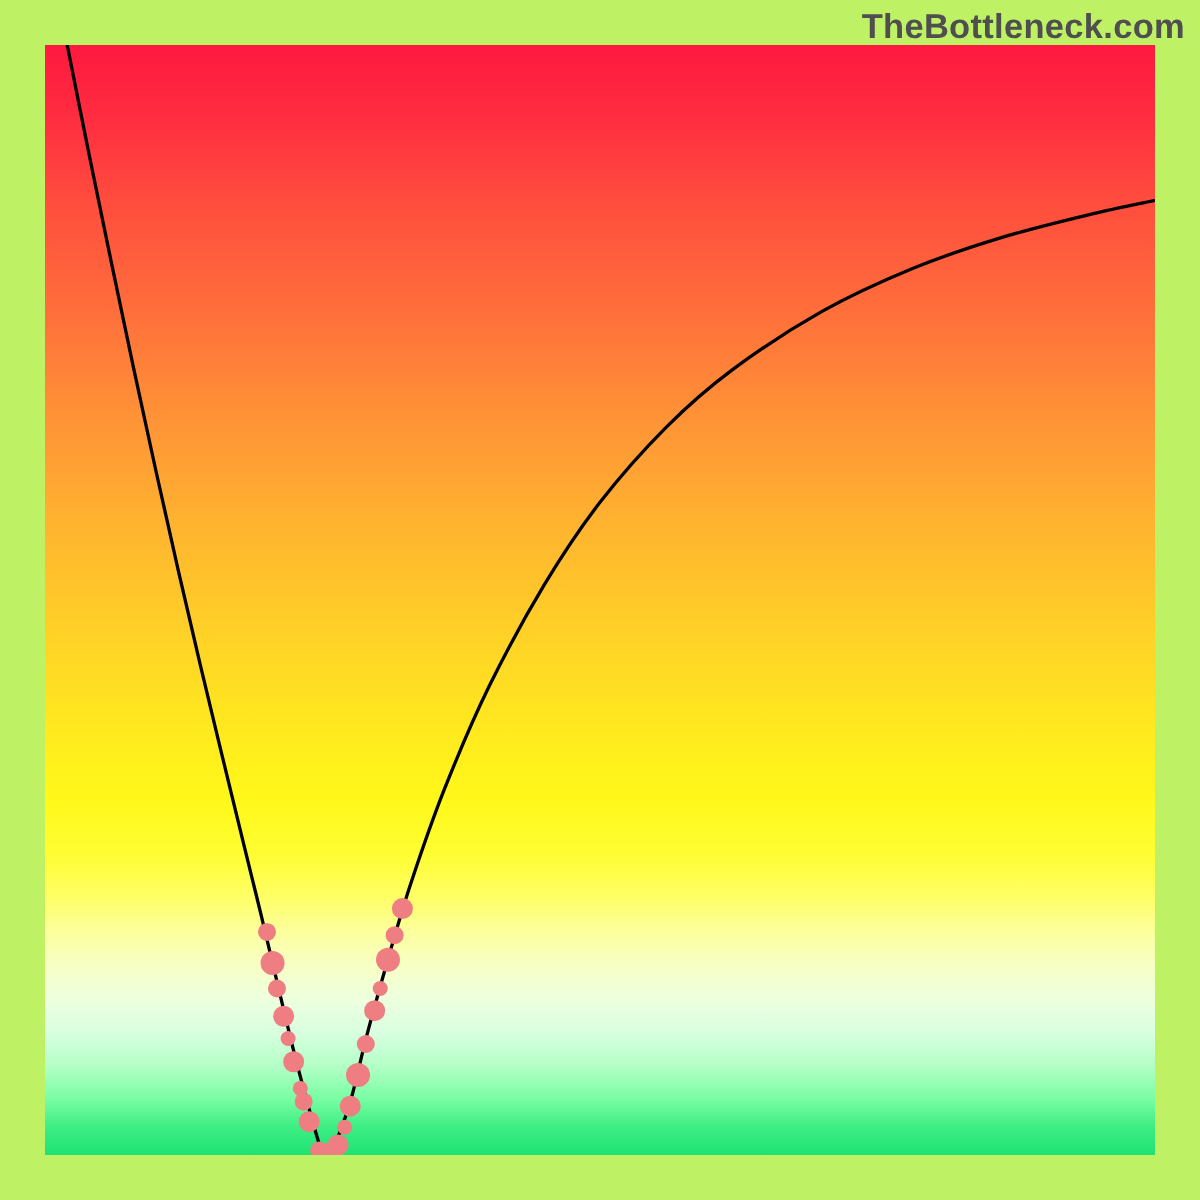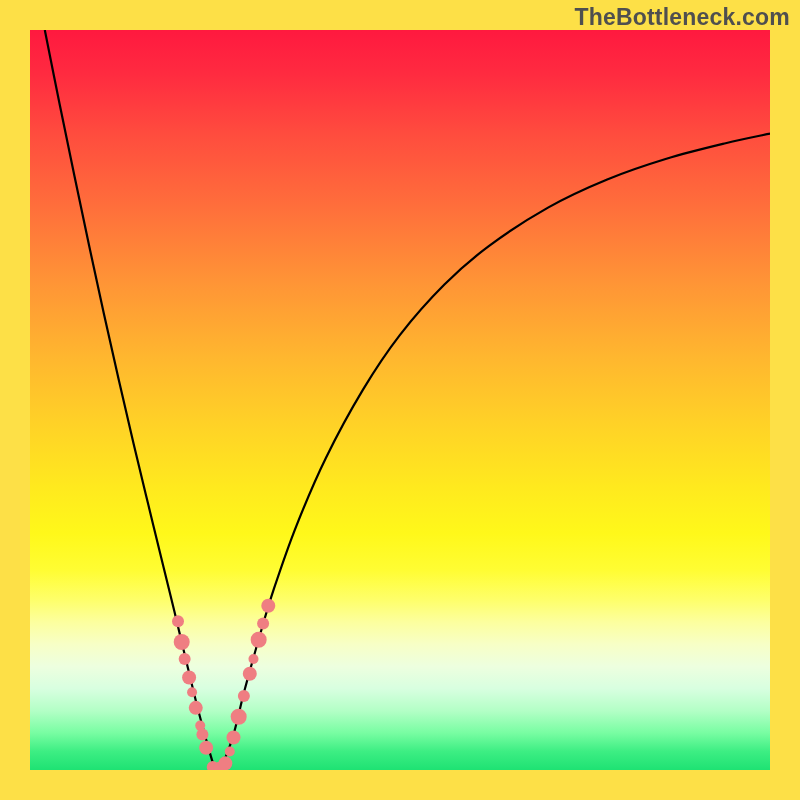--- a/index.html
+++ b/index.html
@@ -7,21 +7,21 @@
     padding: 0;
     width: 800px;
     height: 800px;
     overflow: hidden;
     background: #000;
     font-family: Arial, Helvetica, sans-serif;
   }
   .frame {
     position: absolute;
     inset: 0;
-    background: #fde047;
+    background: #bef264;
   }
   .plot-area {
     position: absolute;
     left: 30px;
     top: 30px;
     width: 740px;
     height: 740px;
     overflow: hidden;
   }
   .gradient-bg {

